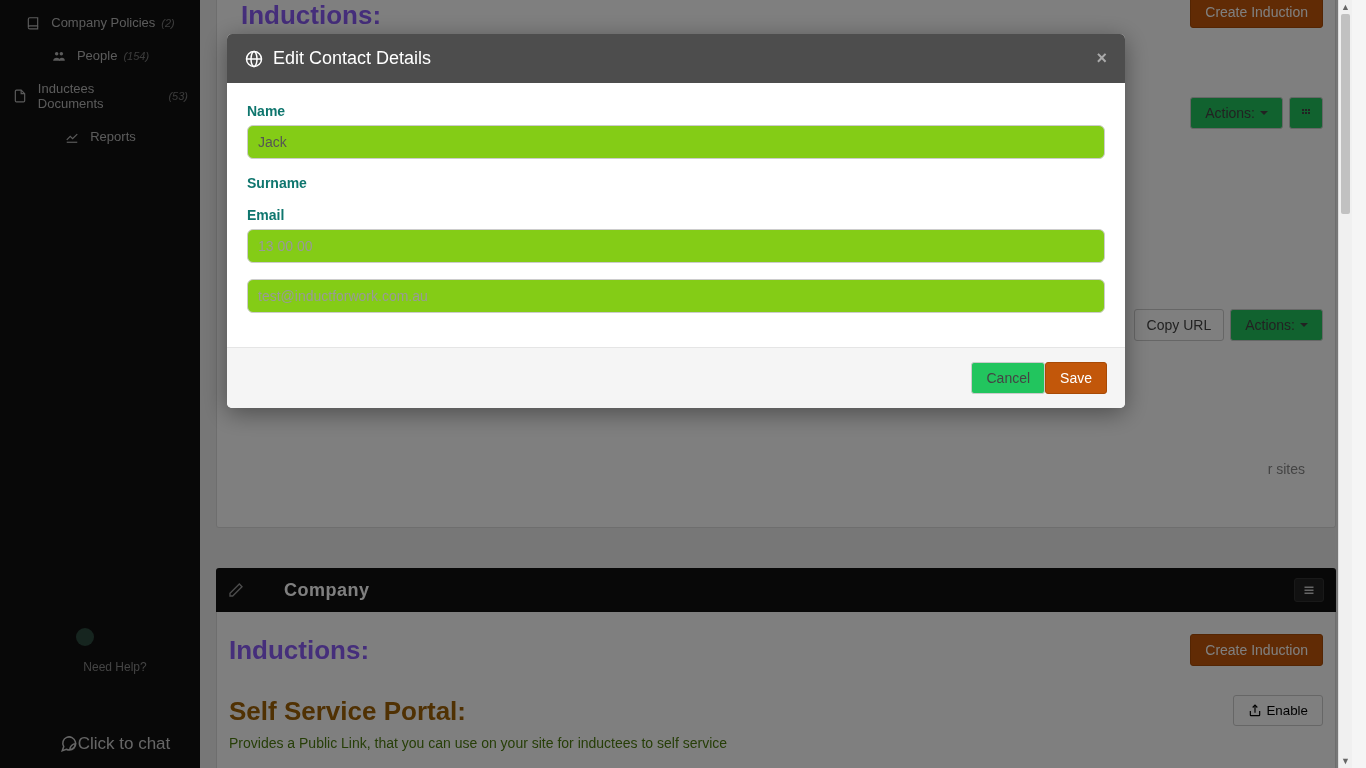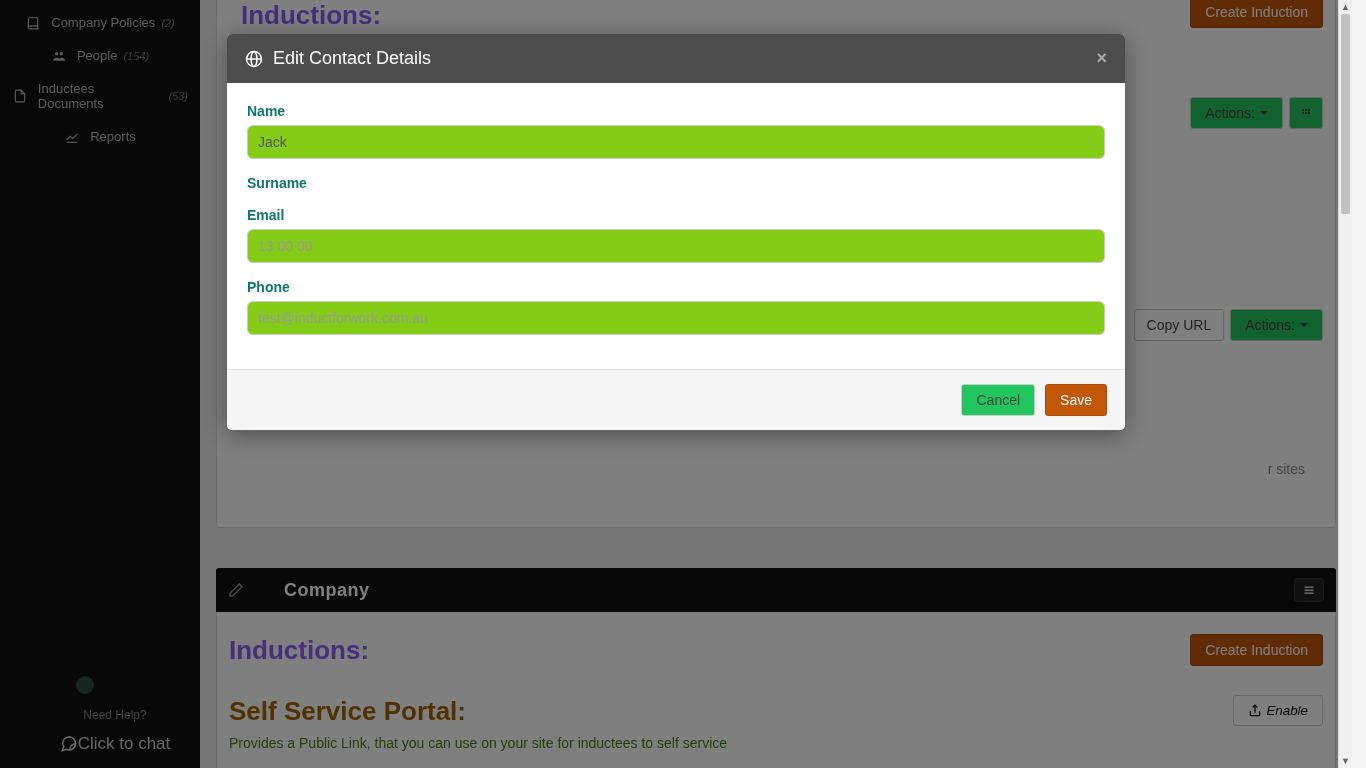--- a/index.html
+++ b/index.html
@@ -6,21 +6,21 @@
 body { font-family: "Helvetica Neue", Helvetica, Arial, sans-serif; font-size: 14px; color: #333; background: #f5f5f5; overflow: hidden; }
 .app { display: flex; width: 1352px; height: 768px; position: relative; }
 .sidebar { width: 200px; background: #111; color: #aaa; padding-top: 6px; flex-shrink: 0; display:flex; flex-direction:column;align-items:center; }
 .sidebar-item { display: flex; align-items: center; padding: 9px 12px; font-size: 13px; cursor: pointer; color: #b7b7b7; }
 .sidebar-item .icon { width: 16px; margin-right: 10px; display:inline-flex; align-items:center; justify-content:center; }
 .sidebar-item .count { color: #777; font-style: italic; font-size: 11px; margin-left: 6px; }
 .sidebar-spacer { flex:1; }
 .sidebar-bottom { padding-bottom:8px;padding-left:30px; }
 .avatar-dot { width:18px; height:18px; border-radius:50%; background:#2d4a3f; margin:0 0 8px 16px; }
 .need-help { text-align:center; font-size:12px; color:#888; padding:6px 0; }
-.click-chat { text-align:center; color:#ccc; font-size:17px; padding:6px 0; display:flex; align-items:center; justify-content:center; cursor:pointer; }
+.click-chat { text-align:center; color:#ccc; font-size:17px; padding:6px 0; display:flex; align-items:center; justify-content:center; cursor:pointer;margin-top:48px; }
 
 .main { flex: 1; position: relative; background: #eee; overflow-y: auto; padding: 0 10px; }
 .main-inner { padding-top: 0; }
 
 .section-title { font-size: 26px; font-weight: 700; color: #8b5cf6; margin: 0 0 16px 12px; }
 .btn { display:inline-flex; align-items:center; padding: 7px 14px; border-radius: 3px; border:1px solid #ccc; background:#22c55e; color:#444; font-size:14px; cursor:pointer; }
 .btn-orange { background:#c2570a; border-color:#a84a06; color:#fff; }
 .caret { display:inline-block; width:0; height:0; margin-left:5px; vertical-align:middle; border-top:4px solid; border-right:4px solid transparent; border-left:4px solid transparent; }
 
 .panel-top { display:flex; justify-content:space-between; align-items:flex-start; padding:0 12px 70px 0; }
@@ -30,34 +30,34 @@
 .site-header .edit { margin-right:24px; color:#999; cursor:pointer; }
 .site-header .site-name { font-size:18px; font-weight:600; letter-spacing:.5px; margin-left:16px; }
 .site-header .spacer { flex:1; }
 .drag-handle { background:#222; border:1px solid #333; padding:5px 8px; border-radius:3px; cursor:move; color:#ccc; }
 
 .panel-body { background:#fff; border:1px solid #ddd; border-top:none; border-radius:0 0 3px 3px; padding:22px 12px 30px; }
 
 .sub-header { display:flex; justify-content:space-between; align-items:center; margin-bottom:20px; }
 .ssp-title { font-size:26px; color:#a16207; margin:10px 0 8px 0; }
 .ssp-text { color:#4d7c0f; margin-bottom:20px; }
-.enable-btn { background:#fff; border:1px solid #ccc; border-radius:3px; padding:7px 14px; display:inline-flex; align-items:center; gap:4px; cursor:pointer;font-style:italic; }
+.enable-btn { background:#fff; border:1px solid #ccc; border-radius:3px; padding:7px 14px; display:inline-flex; align-items:center; gap:4px; cursor:pointer; }
 
 .overlay { position:absolute; inset:0; background:rgba(0,0,0,.5); z-index:10; }
 
 .modal { position:absolute; top:34px; left:50%; transform:translateX(-50%); width:898px; background:#fff; border-radius:5px; box-shadow:0 5px 25px rgba(0,0,0,.4); z-index:20; overflow:hidden; }
 .modal-header { background:#4d4d4d; color:#fff; display:flex; align-items:center; padding:14px 18px; }
 .modal-header .title { font-size:18px; font-weight:400; margin-left:10px; }
 .modal-header .close { margin-left:auto; color:#aaa; font-size:18px; cursor:pointer; font-weight:bold; }
 .modal-body { padding:20px 20px 30px; background:#fff; }
 .form-group { margin-bottom:16px; }
 .form-label { display:block; font-weight:700; color:#0f766e; margin-bottom:6px; font-size:14px; }
 .form-control { width:100%; padding:8px 10px; border:1px solid #ccc; border-radius:6px; font-size:14px; color:#555; background:#84cc16; }
 .form-control::placeholder { color:#999; }
-.modal-footer { background:#f5f5f5; border-top:1px solid #e5e5e5; padding:14px 18px; display:flex; justify-content:flex-end; gap:10px; }
+.modal-footer { background:#f5f5f5; border-top:1px solid #e5e5e5; padding:14px 18px; display:flex; justify-content:flex-end; }
 
 .hidden-row { display:flex; justify-content:flex-end; gap:6px; padding:0 12px 60px; }
 .copy-url { background:#fff; border:1px solid #ccc; padding:7px 12px; border-radius:3px; }
 
 .scrollbar { position:absolute; right:0; top:0; width:14px; height:768px; background:#f0f0f0; border-left:1px solid #ddd; z-index:30; }
 .scrollbar .thumb-up, .scrollbar .thumb-down { height:14px; display:flex; align-items:center; justify-content:center; color:#666; font-size:9px; cursor:pointer; }
 .scrollbar .track { height:740px; position:relative; }
 .scrollbar .thumb { position:absolute; left:2px; right:2px; top:0; height:200px; background:#c1c1c1; border-radius:2px; }
 
 svg { display:block; }
@@ -229,21 +229,20 @@
         <input class="form-control" value="Jack" style="">
       </div>
       <div class="form-group">
         <label class="form-label">Surname</label>
       </div>
       <div class="form-group">
         <label class="form-label">Email</label>
         <input class="form-control" placeholder="13 00 00" style="">
       </div>
       <div class="form-group" style="margin-bottom:4px;">
-        <label class="form-label">Phone</label>
         <input class="form-control" placeholder="test@inductforwork.com.au" style="">
       </div>
     </div>
     <div class="modal-footer">
       <button class="btn">
           <span>Cancel</span>
         </button>
       <button class="btn btn-orange">
           <span>Save</span>
         </button>

